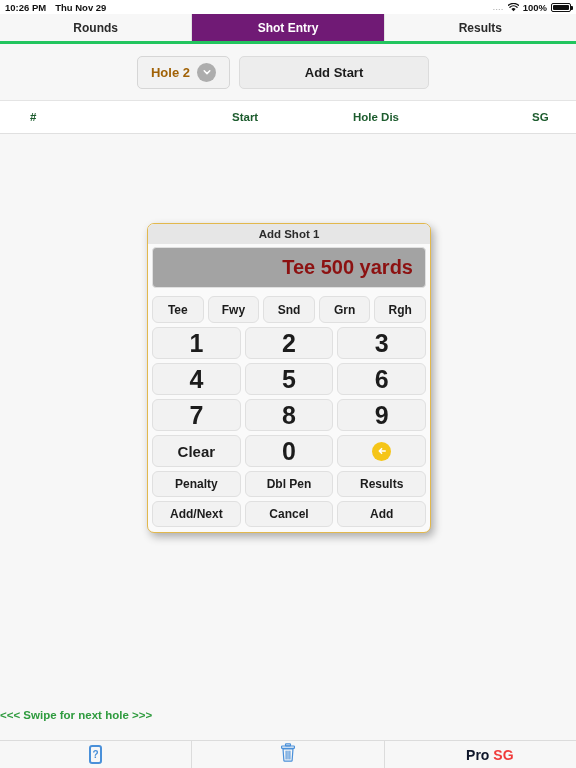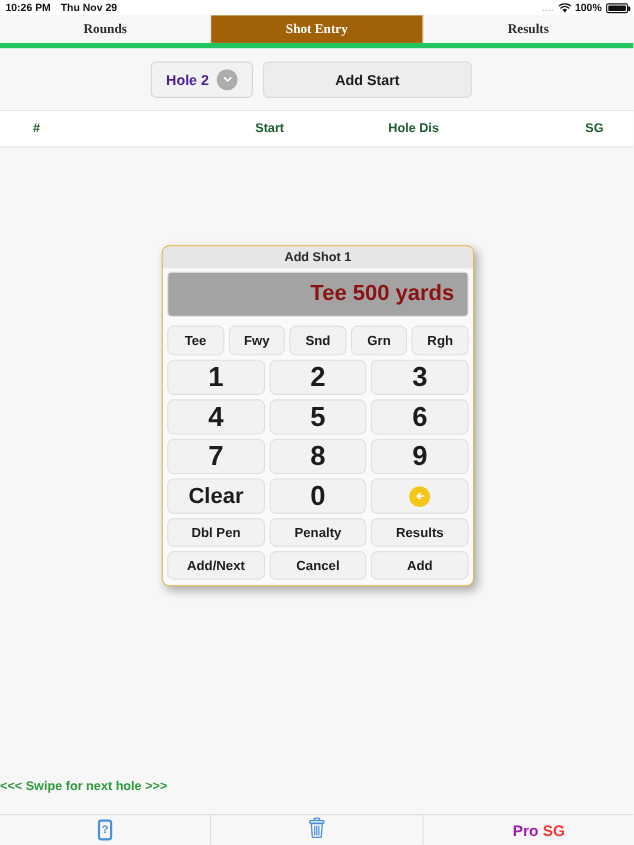--- a/index.html
+++ b/index.html
@@ -31,47 +31,46 @@
   .battery::after {
     content: ""; position: absolute; right: -3px; top: 2.5px;
     width: 2px; height: 4px; background: #111; border-radius: 0 1px 1px 0;
   }
   .battery-fill { position: absolute; left: 1px; top: 1px; bottom: 1px; background: #111; border-radius: 1px; }
 
   
   .tabbar {
     display: flex; width: 100%; height: 30px;
     background: #f7f7f7;
-    border-bottom: 5px solid #22c55e;
-    font-family: Liberation Serif, serif;
+    border-bottom: 3px solid #22c55e;
   }
   .tab {
     flex: 1; display: flex; align-items: center; justify-content: center;
     font-size: 12px; font-weight: bold; color: #2b2b2b;
     background: #f7f7f7;
     border-right: 1px solid #e2e2e2;
   }
   .tab:last-child { border-right: none; }
-  .tab.active { background: #a16207; color: #ffffff; }
+  .tab.active { background: #701a75; color: #ffffff; }
 
   
   .toolbar {
     height: 57px; width: 100%;
     background: #f7f7f7;
     display: flex; align-items: center;
     padding-left: 137px; gap: 9px;
     border-bottom: 1px solid #e4e4e4;
   }
   .hole-select {
     height: 33px; min-width: 93px;
     background: #f2f2f2;
     border: 1px solid #d6d6d6; border-radius: 5px;
     display: flex; align-items: center; justify-content: center; gap: 7px;
     padding: 0 10px;
-    font-size: 13px; font-weight: bold; color: #4c1d95;
+    font-size: 13px; font-weight: bold; color: #a16207;
   }
   .chev-circle {
     width: 19px; height: 19px; border-radius: 50%; background: #adadad;
     display: flex; align-items: center; justify-content: center;
   }
   .chev-circle svg { display: block; }
   .add-shot-btn {
     height: 33px; width: 190px;
     background: #ededed; border: 1px solid #dcdcdc; border-radius: 5px;
     display: flex; align-items: center; justify-content: center;
@@ -108,21 +107,21 @@
   }
   .bb-item:last-child { border-right: none; }
   .help-icon {
     width: 13px; height: 19px;
     border: 2px solid #4a90d9; border-radius: 3px;
     display: flex; align-items: center; justify-content: center;
     font-size: 10px; font-weight: bold; color: #4a90d9;
     line-height: 1;
   }
   .pro-sg { font-size: 14px; font-weight: bold; }
-  .pro-sg .p1 { color: #a21caf; padding-left: 19px; }
+  .pro-sg .p1 { color: #0f172a; padding-left: 19px; }
   .pro-sg .p2 { color: #f03a3a; }
 
   
   .dialog {
     position: absolute; left: 147px; top: 223px;
     width: 284px;
     background: #fafafa;
     border: 1.5px solid #e2b84d;
     border-radius: 7px;
     box-shadow: 3px 4px 9px rgba(0,0,0,0.30);
@@ -145,21 +144,21 @@
 
   .row { display: flex; gap: 4px; margin-top: 4px; }
   .key {
     flex: 1; background: #f2f2f2;
     border: 1px solid #e0e0e0; border-radius: 6px;
     display: flex; align-items: center; justify-content: center;
     color: #1c1c1c;
   }
   .row-lie .key { height: 27px; font-size: 12px; font-weight: bold; }
   .row-num .key { height: 32px; font-size: 25px; font-weight: bold; }
-  .row-num .key.small { font-size: 20px; font-weight: bold; }
+  .row-num .key.small { font-size: 15px; font-weight: bold; }
   .row-act .key { height: 26px; font-size: 12px; font-weight: bold; }
   .row-foot .key { height: 26px; font-size: 12px; font-weight: bold; }
 
   .back-circle {
     width: 19px; height: 19px; border-radius: 50%; background: #f5c518;
     display: flex; align-items: center; justify-content: center;
   }
 </style>
 </head>
 <body>
@@ -243,22 +242,22 @@
       <div class="key">
         <span class="back-circle">
           <svg width="12" height="12" viewBox="0 0 12 12">
             <path d="M9.2 6 L3.6 6 M5.6 3.7 L3.3 6 L5.6 8.3" stroke="#ffffff" stroke-width="1.6" fill="none" stroke-linecap="round" stroke-linejoin="round"></path>
           </svg>
         </span>
       </div>
     </div>
 
     <div class="row row-act">
+      <div class="key">Penalty</div>
       <div class="key">Dbl Pen</div>
-      <div class="key">Penalty</div>
       <div class="key">Results</div>
     </div>
 
     <div class="row row-foot">
       <div class="key">Add/Next</div>
       <div class="key">Cancel</div>
       <div class="key">Add</div>
     </div>
 
   </div>

